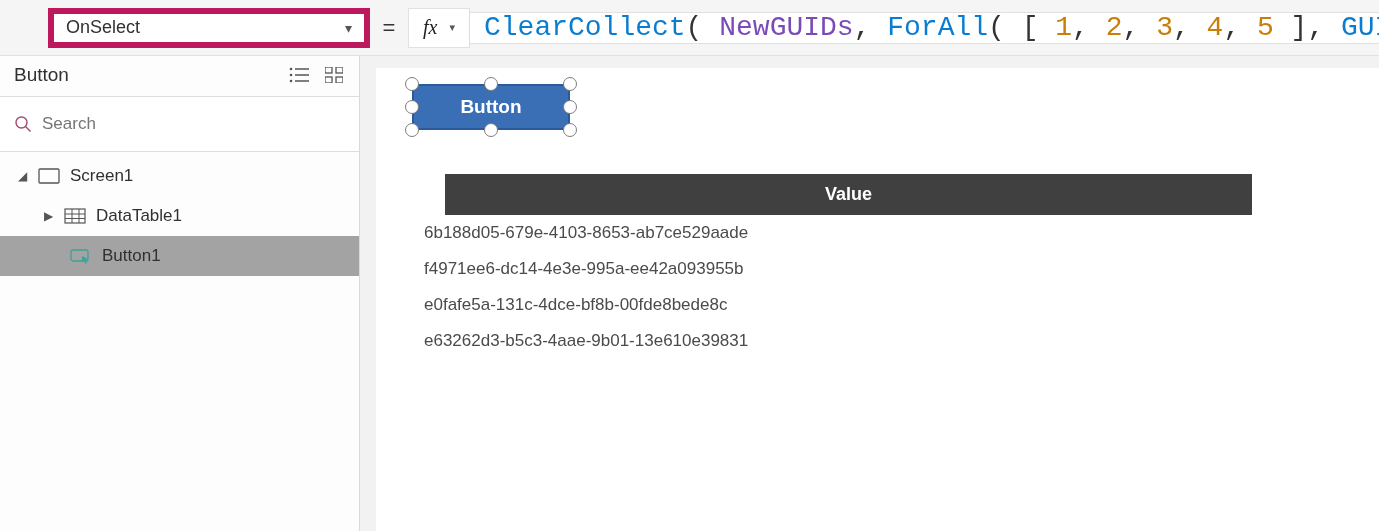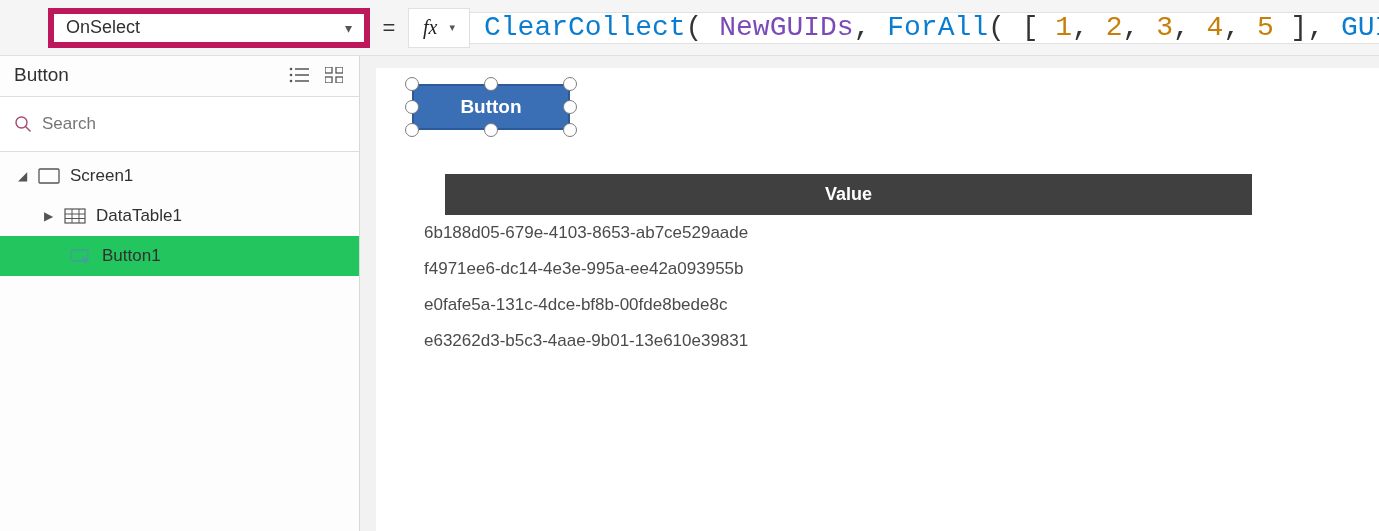--- a/index.html
+++ b/index.html
@@ -132,21 +132,21 @@
   .tree-item {
     display: flex;
     align-items: center;
     height: 40px;
     padding-left: 18px;
     gap: 10px;
     cursor: pointer;
   }
   .tree-item.indent1 { padding-left: 44px; }
   .tree-item.indent2 { padding-left: 70px; }
-  .tree-item.selected { background: #22c55e; }
+  .tree-item.selected { background: #a3a3a3; }
   .tree-caret { width: 10px; font-size: 12px; color: #555; }
   .tree-icon { display: flex; align-items: center; }
 
   
   .canvas {
     flex: 1;
     background: #f2f2f2;
     position: relative;
     padding: 0;
   }

